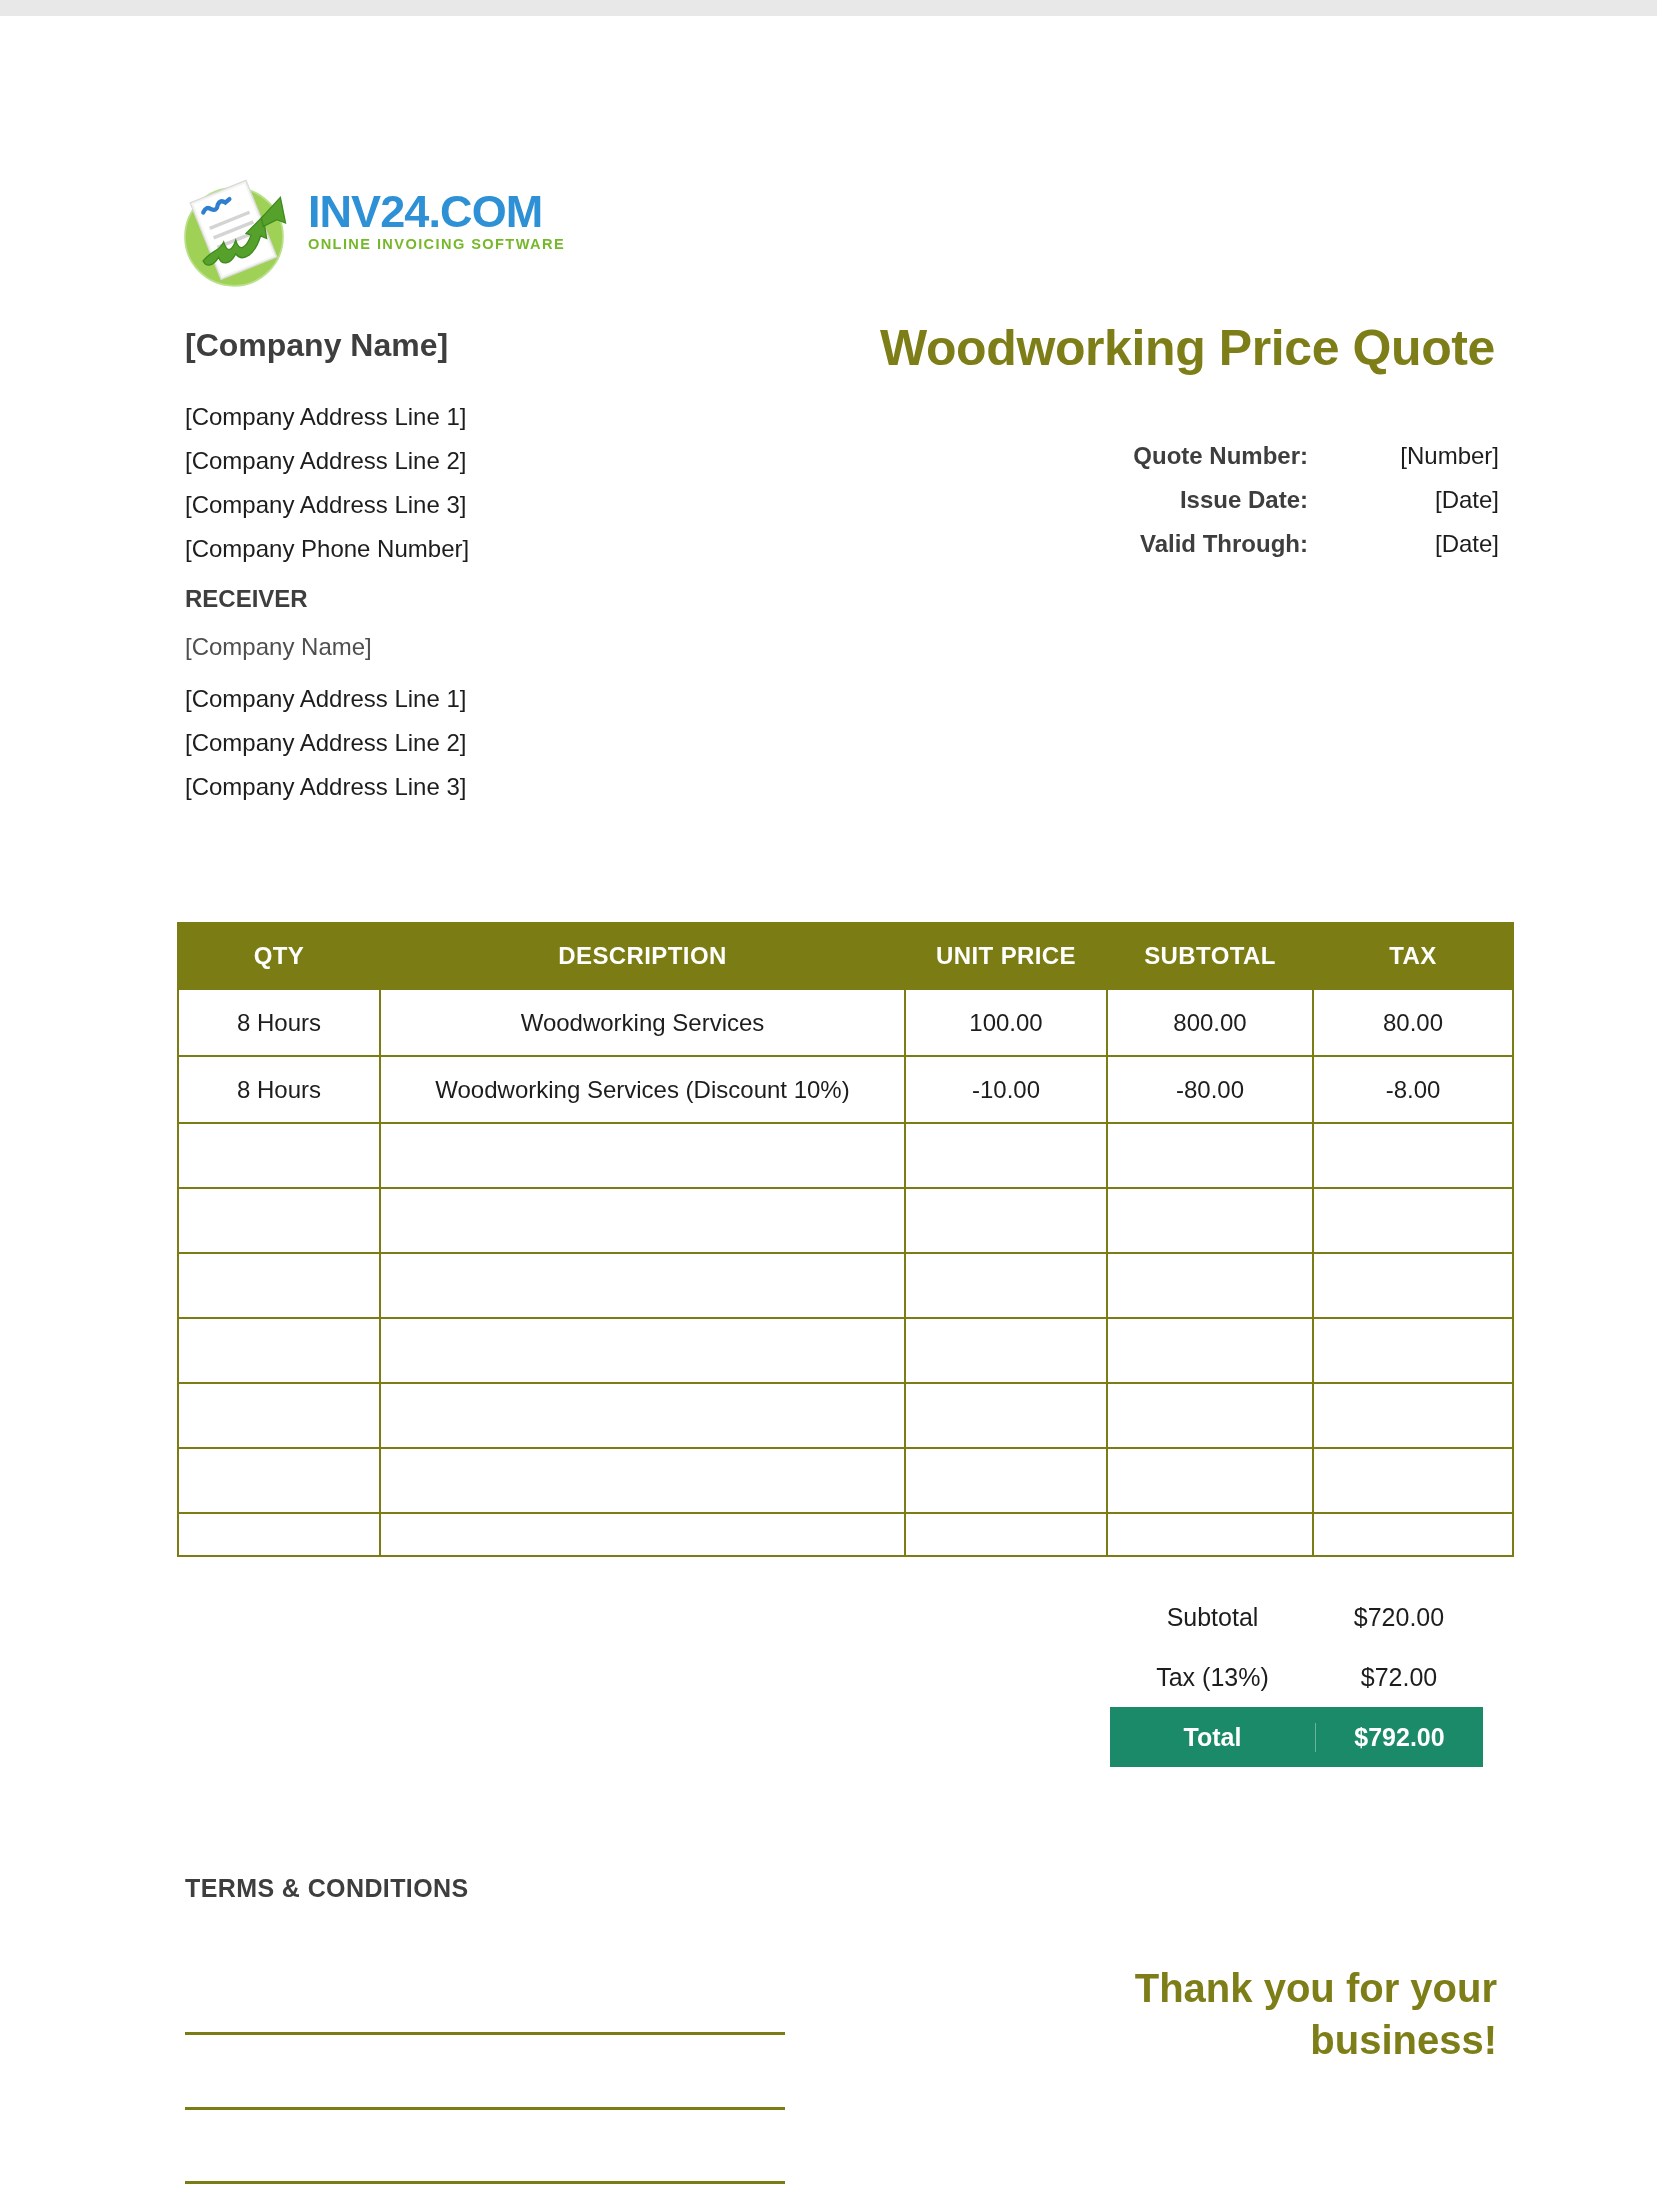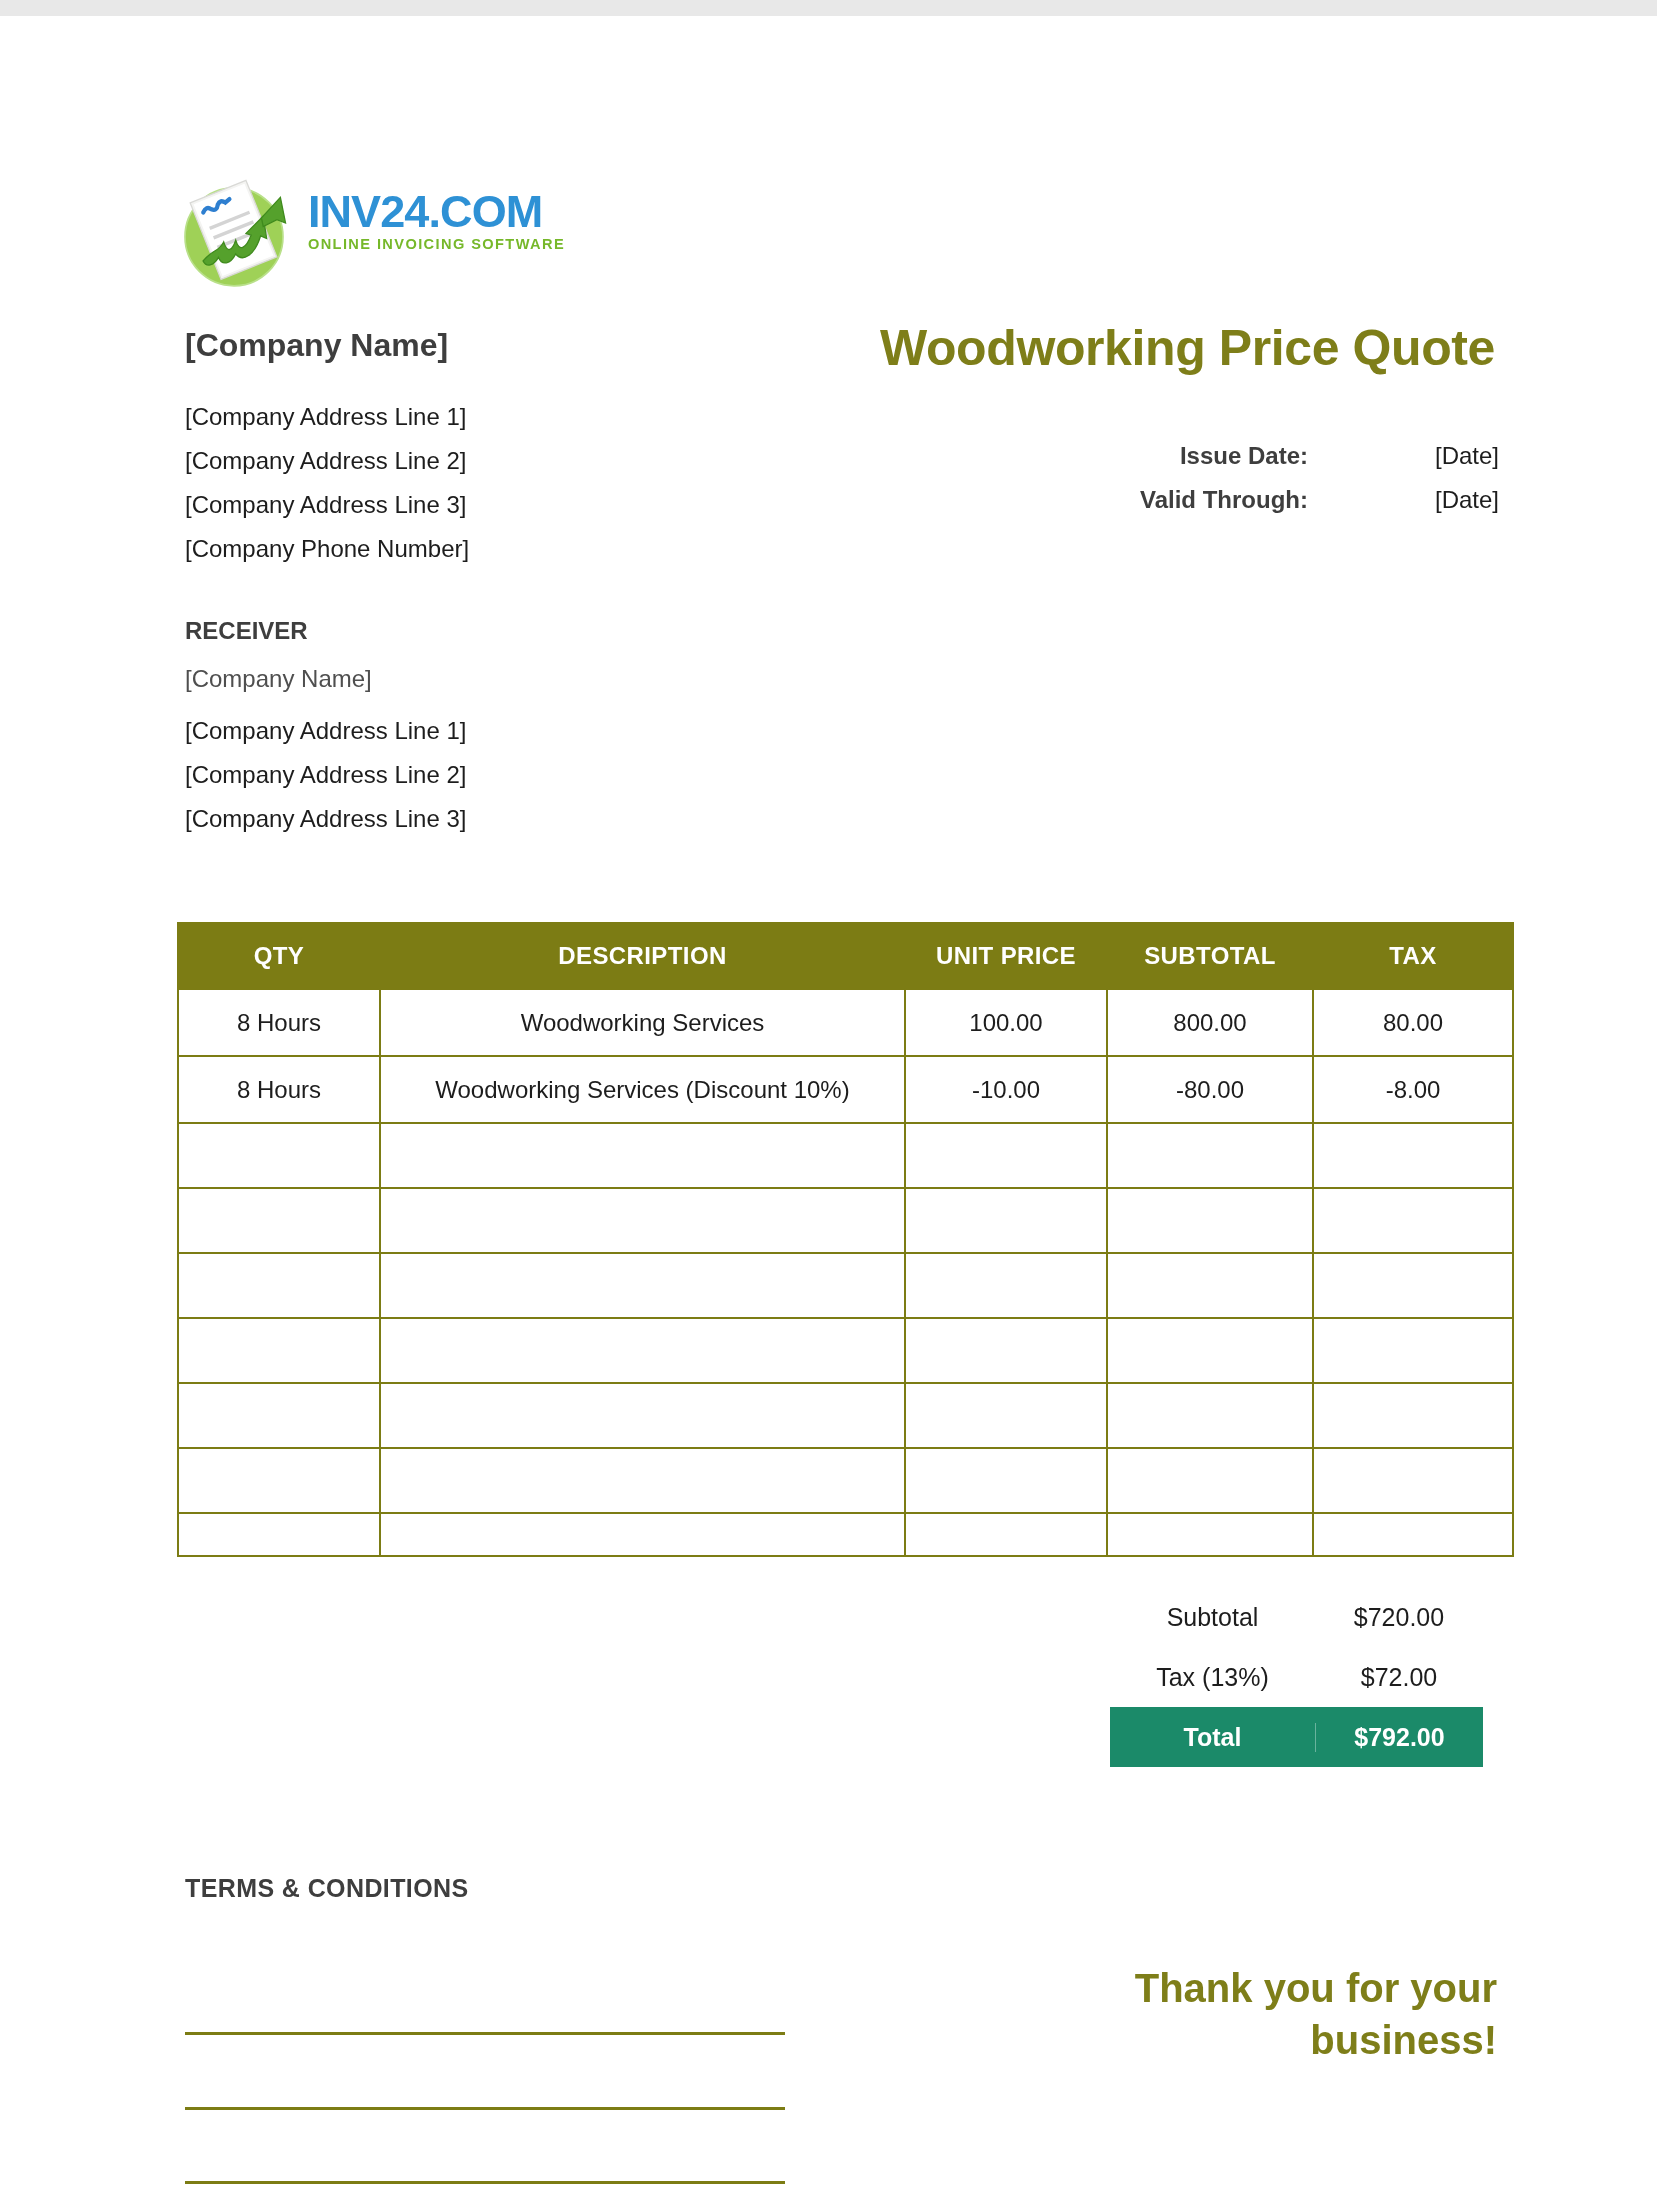--- a/index.html
+++ b/index.html
@@ -62,21 +62,21 @@
   .meta-label{
     width:293px;text-align:right;
     font-size:24px;font-weight:bold;color:var(--ink-soft);
   }
   .meta-value{
     width:191px;text-align:right;
     font-size:24px;color:var(--ink);
   }
 
   
-  .receiver{position:absolute;left:185px;top:601px;}
+  .receiver{position:absolute;left:185px;top:569px;}
   .receiver-heading{font-size:24px;font-weight:bold;color:var(--ink-soft);}
   .receiver-name{font-size:24px;color:var(--ink-gray);margin-top:20px;}
   .receiver-address{font-size:24px;color:var(--ink);line-height:44px;margin-top:15.5px;}
 
   
   .items{
     position:absolute;left:177px;top:906px;
     width:1335px;border-collapse:collapse;table-layout:fixed;
   }
   .items th,.items td{
@@ -161,20 +161,24 @@
   <div class="sender-address">
     <div>[Company Address Line 1]</div>
     <div>[Company Address Line 2]</div>
     <div>[Company Address Line 3]</div>
     <div>[Company Phone Number]</div>
   </div>
 
   <div class="doc-title">Woodworking Price Quote</div>
 
   <div class="quote-meta">
+    <div class="meta-row">
+      <span class="meta-label">Quote Number:</span>
+      <span class="meta-value">[Number]</span>
+    </div>
     <div class="meta-row">
       <span class="meta-label">Issue Date:</span>
       <span class="meta-value">[Date]</span>
     </div>
     <div class="meta-row">
       <span class="meta-label">Valid Through:</span>
       <span class="meta-value">[Date]</span>
     </div>
   </div>
 

